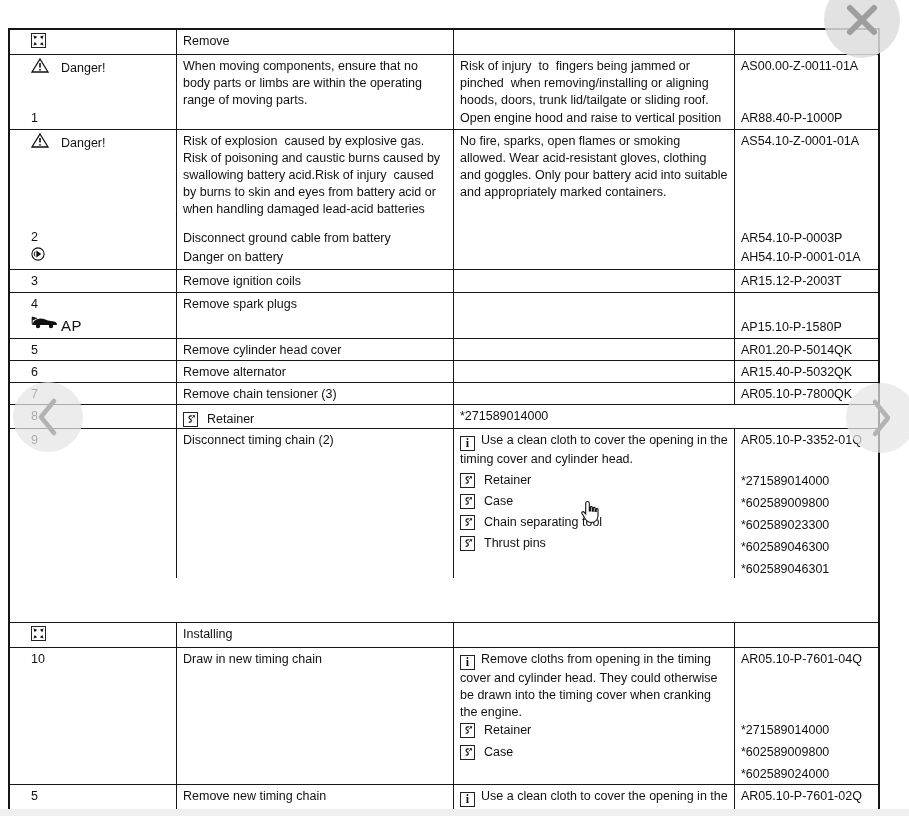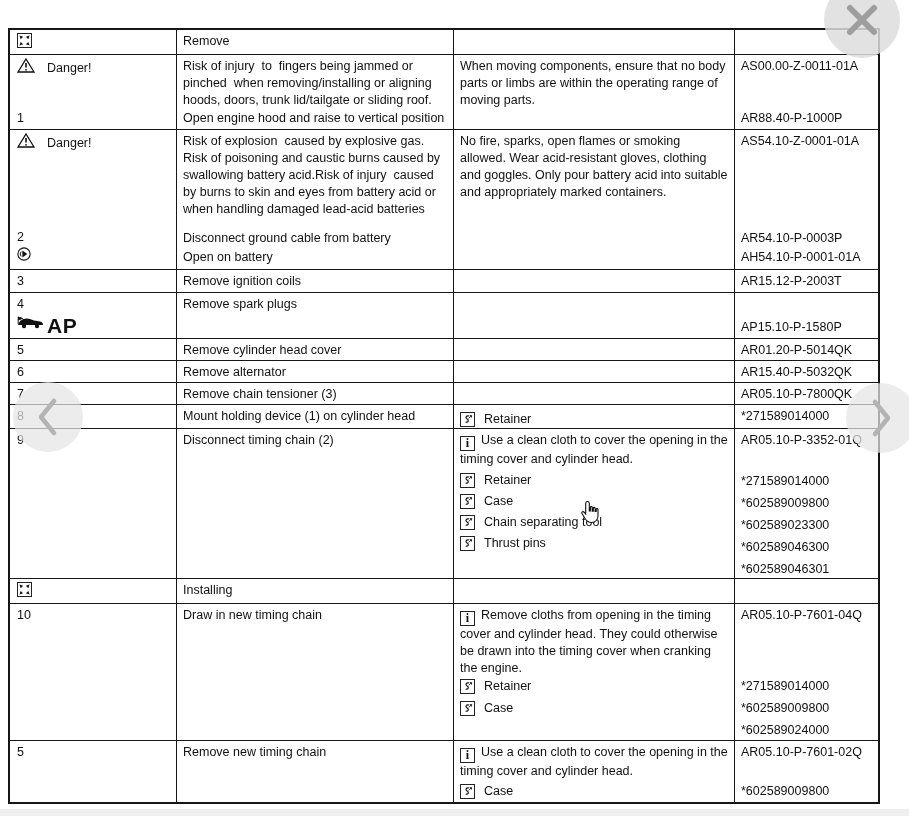--- a/index.html
+++ b/index.html
@@ -4,39 +4,39 @@
 <style>
   * { box-sizing: border-box; margin: 0; padding: 0; }
   body { margin: 0; background: #fff; }
   .page { position: relative; width: 909px; height: 816px; background: #fff; overflow: hidden;
           font-family: "Liberation Sans", sans-serif; color: #111; }
   .doc { position: absolute; left: 8px; top: 28px; width: 872px; border: 2px solid #161616; background: #fff; }
   .row { display: grid; grid-template-columns: 166px 277px 281px 1fr; border-top: 1px solid #161616; }
   .row.first { border-top: none; }
   .cell { border-left: 1px solid #161616; padding: 3px 6px 2px 6px; font-size: 12.5px; line-height: 17px;
           display: flex; flex-direction: column; overflow: hidden; }
-  .cell:first-child { border-left: none; padding-left: 7px; }
+  .cell:first-child { border-left: none; padding-left: 21px; }
   .hA { height: 24px; } .h1 { height: 75px; } .h2 { height: 140px; } .h3 { height: 23px; }
   .h4 { height: 46px; } .h5 { height: 22px; } .h6 { height: 22px; } .h7 { height: 22px; }
-  .h8 { height: 24px; } .h9 { height: 150px; } .hB { height: 25px; } .h10 { height: 137px; } .h11 { height: 62px; }
+  .h8 { height: 24px; } .h9 { height: 150px; } .hB { height: 25px; margin-top: 44px; } .h10 { height: 137px; } .h11 { height: 62px; }
   .bottom { margin-top: auto; }
   .lh19 > div { line-height: 19px; }
   .prewrap { white-space: pre-wrap; }
   .danger-line { display: flex; align-items: center; gap: 12px; flex: none; }
   .iconbox { display: inline-flex; align-items: center; justify-content: center; width: 15px; height: 15px;
              border: 1px solid #222; background: #fff; flex: none; }
   .info-i { font-family: "Liberation Serif", serif; font-weight: bold; font-size: 12px; line-height: 1; }
   .tool-line { display: flex; align-items: center; gap: 9px; height: 22px; flex: none; }
   .tl21 { height: 21px; }
   .code-line { height: 22px; display: flex; align-items: center; flex: none; }
   .tb38 { height: 38px; flex: none; } .tb68 { height: 68px; flex: none; } .tb36 { height: 36px; flex: none; }
   .info-block .iconbox { display: inline-flex; vertical-align: -3px; margin-right: 6px; }
   .gap-top { margin-top: 23px; }
   .ap-line { display: flex; align-items: center; gap: 3px; margin-top: 3px; }
-  .ap-label { font-weight: bold; font-size: 21px; letter-spacing: 0.5px; }
+  .ap-label { font-weight: normal; font-size: 15px; letter-spacing: 0.5px; }
   .nav-circle { position: absolute; border-radius: 50%; display: flex; align-items: center; justify-content: center; cursor: pointer; }
   .close-btn { left: 824px; top: -18px; width: 76px; height: 76px; background: rgba(221,221,221,0.85); }
   .prev-btn  { left: 13px;  top: 382px; width: 70px; height: 70px; background: rgba(228,228,228,0.72); }
   .next-btn  { left: 846px; top: 383px; width: 70px; height: 70px; background: rgba(228,228,228,0.72); }
   .cursor { position: absolute; left: 579px; top: 500px; }
   .bottom-strip { position: absolute; left: 0; bottom: 0; width: 909px; height: 7px; background: #efefef; }
 </style>
 </head>
 <body>
 
@@ -69,25 +69,25 @@
               <path d="M9 1 L17 14 L1 14 Z" fill="none" stroke="#111" stroke-width="1.3"></path>
               <path d="M9 5 L9 9.6" stroke="#111" stroke-width="1.6"></path>
               <circle cx="9" cy="11.8" r="0.9" fill="#111"></circle>
             </svg>
           </span>
           <span>Danger!</span>
         </div>
         <div class="bottom">1</div>
       </div>
       <div class="cell">
+        <div>When moving components, ensure that no body parts or limbs are within the operating range of moving parts.</div>
+      </div>
+      <div class="cell">
         <div class="prewrap">Risk of injury  to  fingers being jammed or pinched  when removing/installing or aligning hoods, doors, trunk lid/tailgate or sliding roof.</div>
         <div class="bottom">Open engine hood and raise to vertical position</div>
-      </div>
-      <div class="cell">
-        <div>When moving components, ensure that no body parts or limbs are within the operating range of moving parts.</div>
       </div>
       <div class="cell">
         <div>AS00.00-Z-0011-01A</div>
         <div class="bottom">AR88.40-P-1000P</div>
       </div>
     </div>
 
     <div class="row h2">
       <div class="cell">
         <div class="danger-line">
@@ -110,21 +110,21 @@
                 <path d="M4.2 4.6 A3.6 3.6 0 0 0 4.2 9.4" fill="none" stroke="#111" stroke-width="1"></path>
               </svg>
             </span>
           </div>
         </div>
       </div>
       <div class="cell">
         <div class="prewrap">Risk of explosion  caused by explosive gas. Risk of poisoning and caustic burns caused by swallowing battery acid.Risk of injury  caused by burns to skin and eyes from battery acid or when handling damaged lead-acid batteries</div>
         <div class="bottom lh19">
           <div>Disconnect ground cable from battery</div>
-          <div>Open on battery</div>
+          <div>Danger on battery</div>
         </div>
       </div>
       <div class="cell">
         <div>No fire, sparks, open flames or smoking allowed. Wear acid-resistant gloves, clothing and goggles. Only pour battery acid into suitable and appropriately marked containers.</div>
       </div>
       <div class="cell">
         <div>AS54.10-Z-0001-01A</div>
         <div class="bottom lh19">
           <div>AR54.10-P-0003P</div>
           <div>AH54.10-P-0001-01A</div>
@@ -205,23 +205,20 @@
       </div>
       <div class="cell"></div>
       <div class="cell">
         <div>AR05.10-P-7800QK</div>
       </div>
     </div>
 
     <div class="row h8">
       <div class="cell">
         <div>8</div>
-      </div>
-      <div class="cell">
-        <div>Mount holding device (1) on cylinder head</div>
       </div>
       <div class="cell">
         <div class="tool-line">
           <span class="iconbox">
             <svg width="11" height="11" viewBox="0 0 12 12">
               <path d="M7.6 2.2 C4.6 1.4 3.2 4 5.6 5.4 C8 6.8 6.8 9.4 4 8.8" fill="none" stroke="#111" stroke-width="1.3"></path>
               <path d="M7.4 4.8 L10.4 1.8 M10.4 1.8 L8.4 1.8 M10.4 1.8 L10.4 3.8" fill="none" stroke="#111" stroke-width="1"></path>
             </svg>
           </span>
           <span>Retainer</span>

